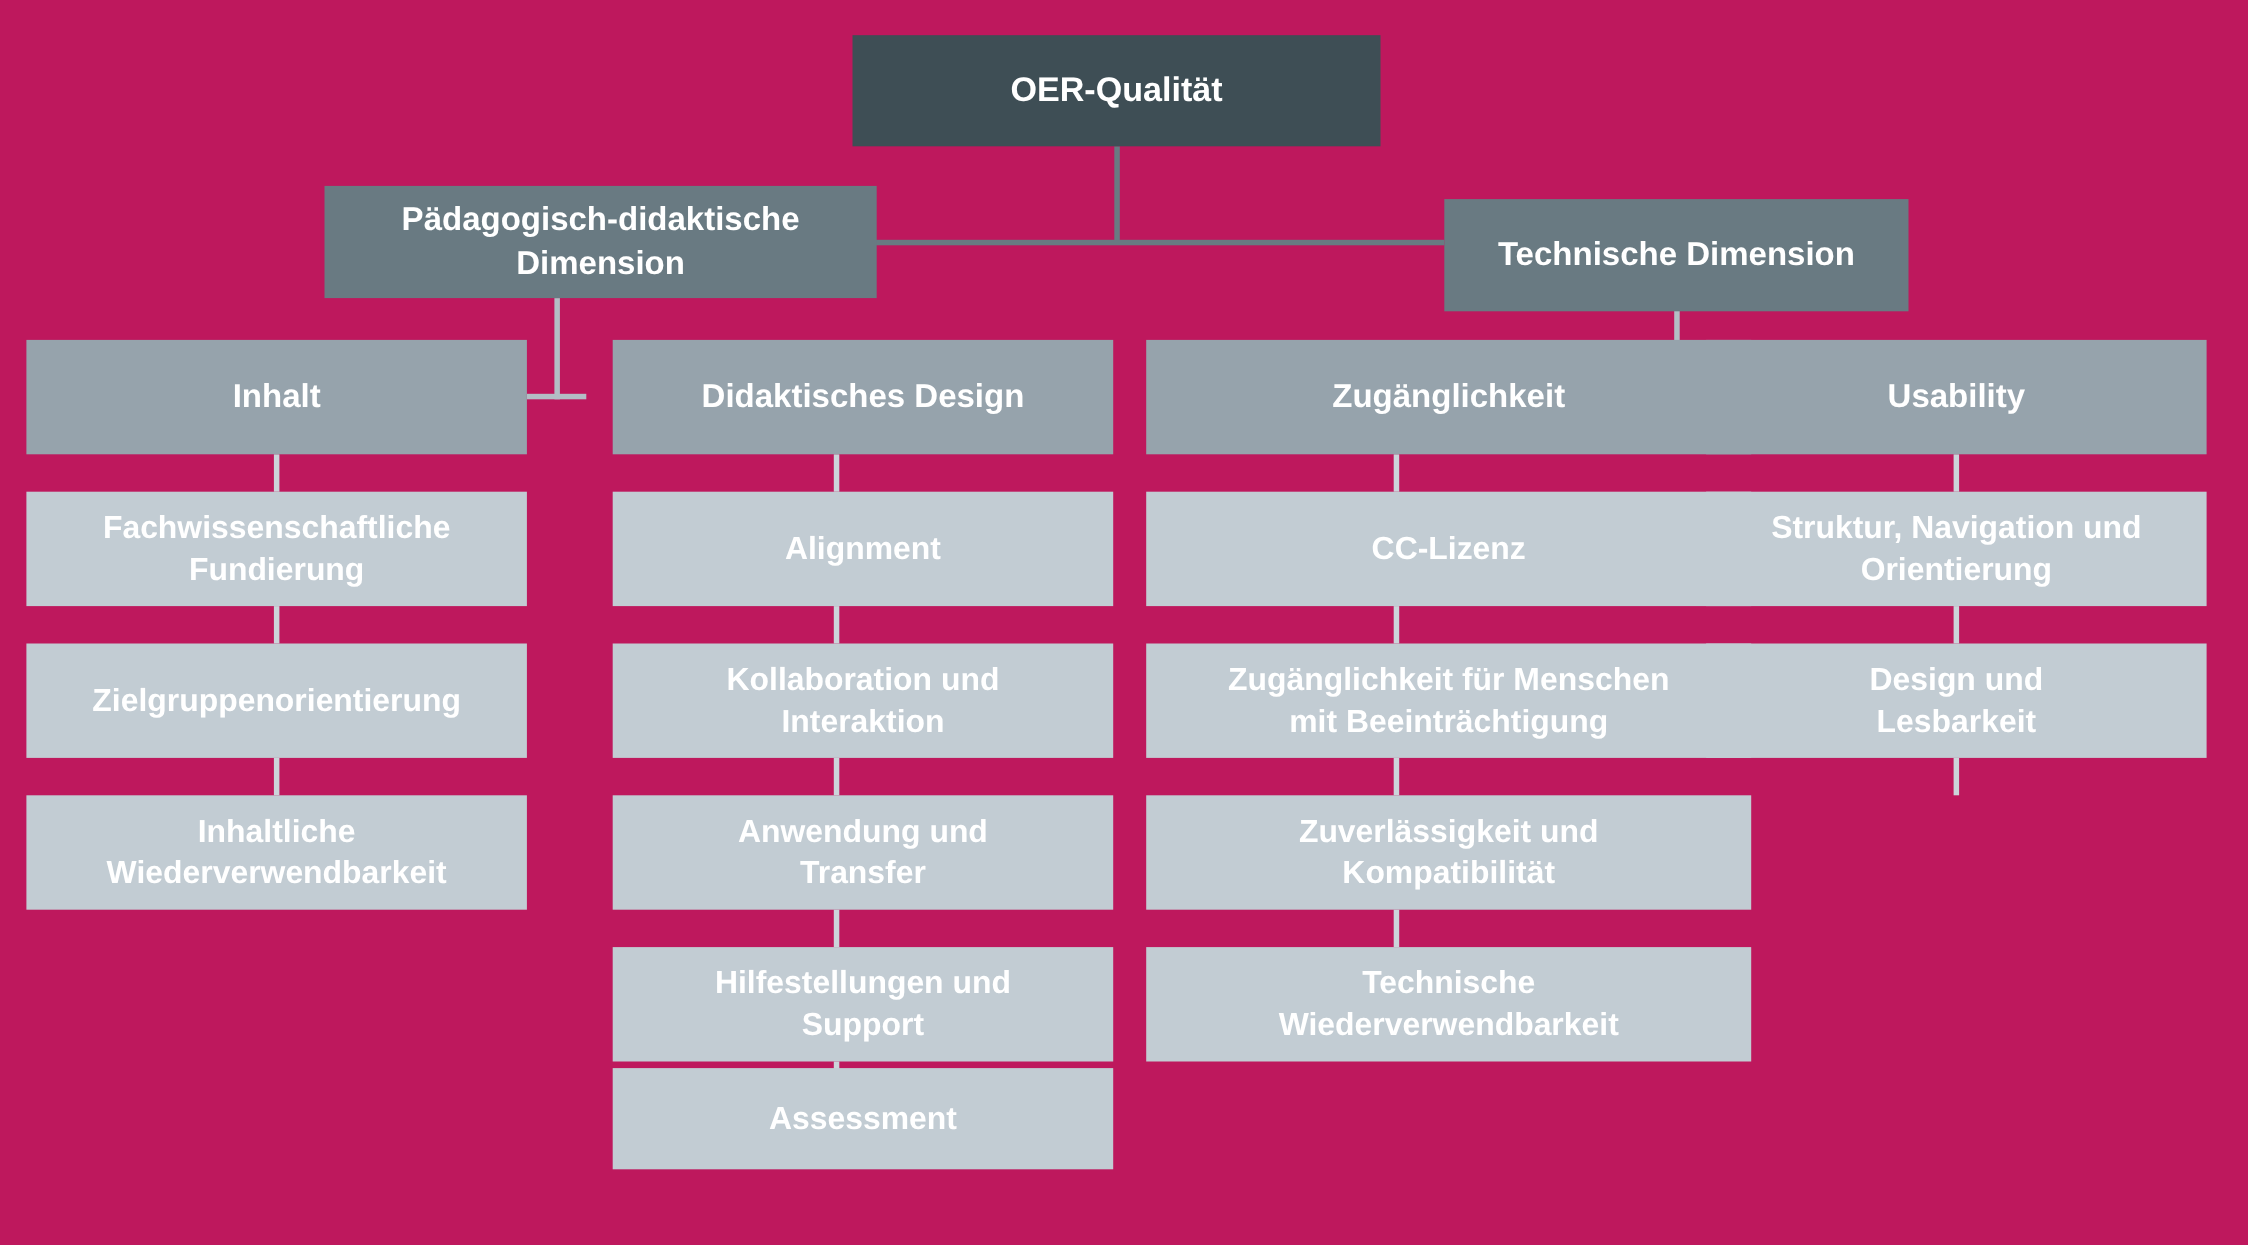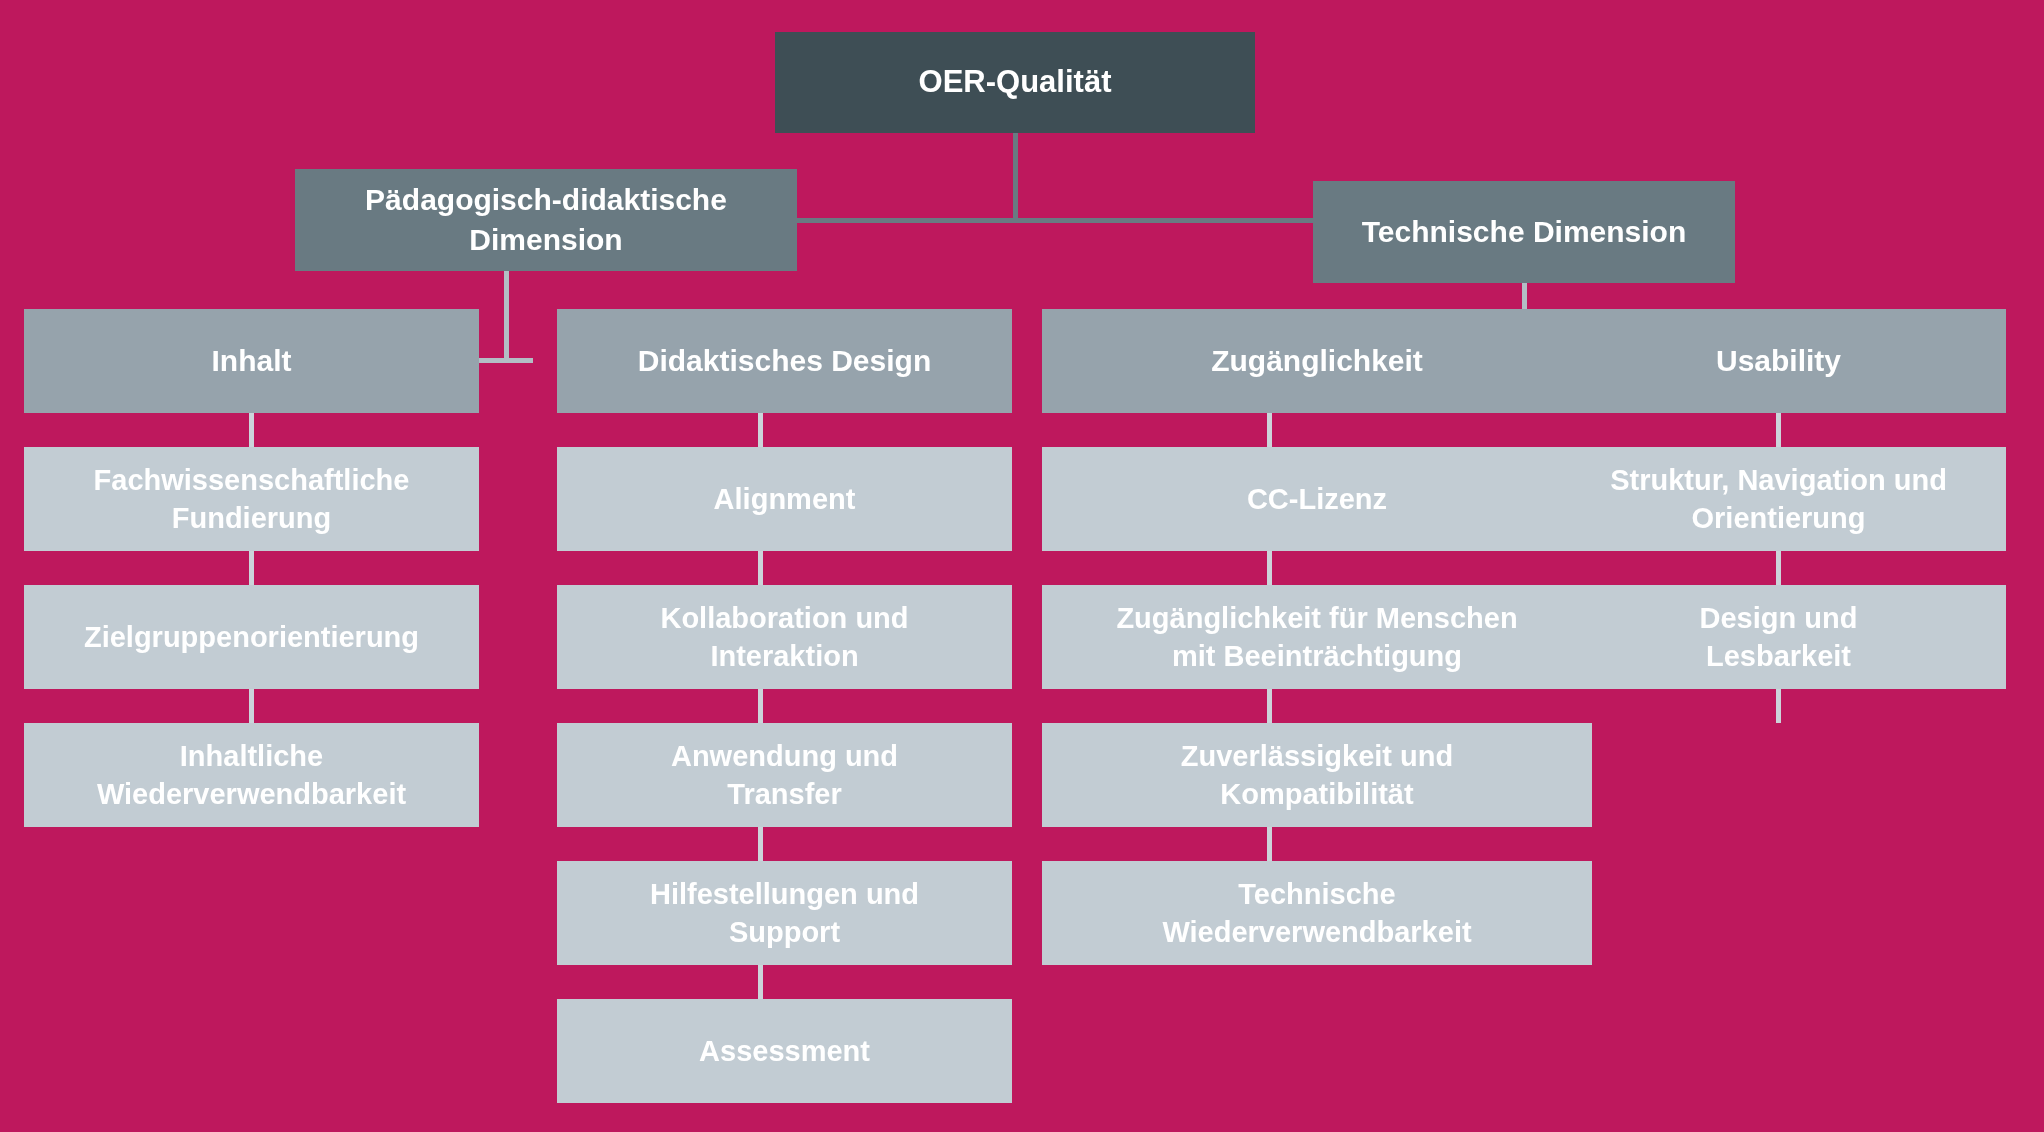--- a/index.html
+++ b/index.html
@@ -37,21 +37,21 @@
   .col1 { left: 24px;   width: 455px; }
   .col2 { left: 533px;  width: 455px; margin-left: 24px; }
   .col3 { left: 1042px; width: 550px; }
   .col4 { left: 1551px; width: 455px; }
   
   .row-h  { top: 309px; height: 104px; }
   .row-1  { top: 447px; height: 104px; }
   .row-2  { top: 585px; height: 104px; }
   .row-3  { top: 723px; height: 104px; }
   .row-4  { top: 861px; height: 104px; }
-  .row-5  { top: 999px; height: 104px; }
+  .row-5  { top: 971px; height: 92px; }
 </style>
 </head>
 <body>
 
 <div class="canvas">
 
   <div class="line dark" style="left:1013px; top:133px; width:5px; height:89px;"></div>
   <div class="line dark" style="left:717px; top:218px; width:596px; height:5px;"></div>
 
   <div class="line mid" style="left:504px; top:271px; width:5px; height:92px;"></div>

